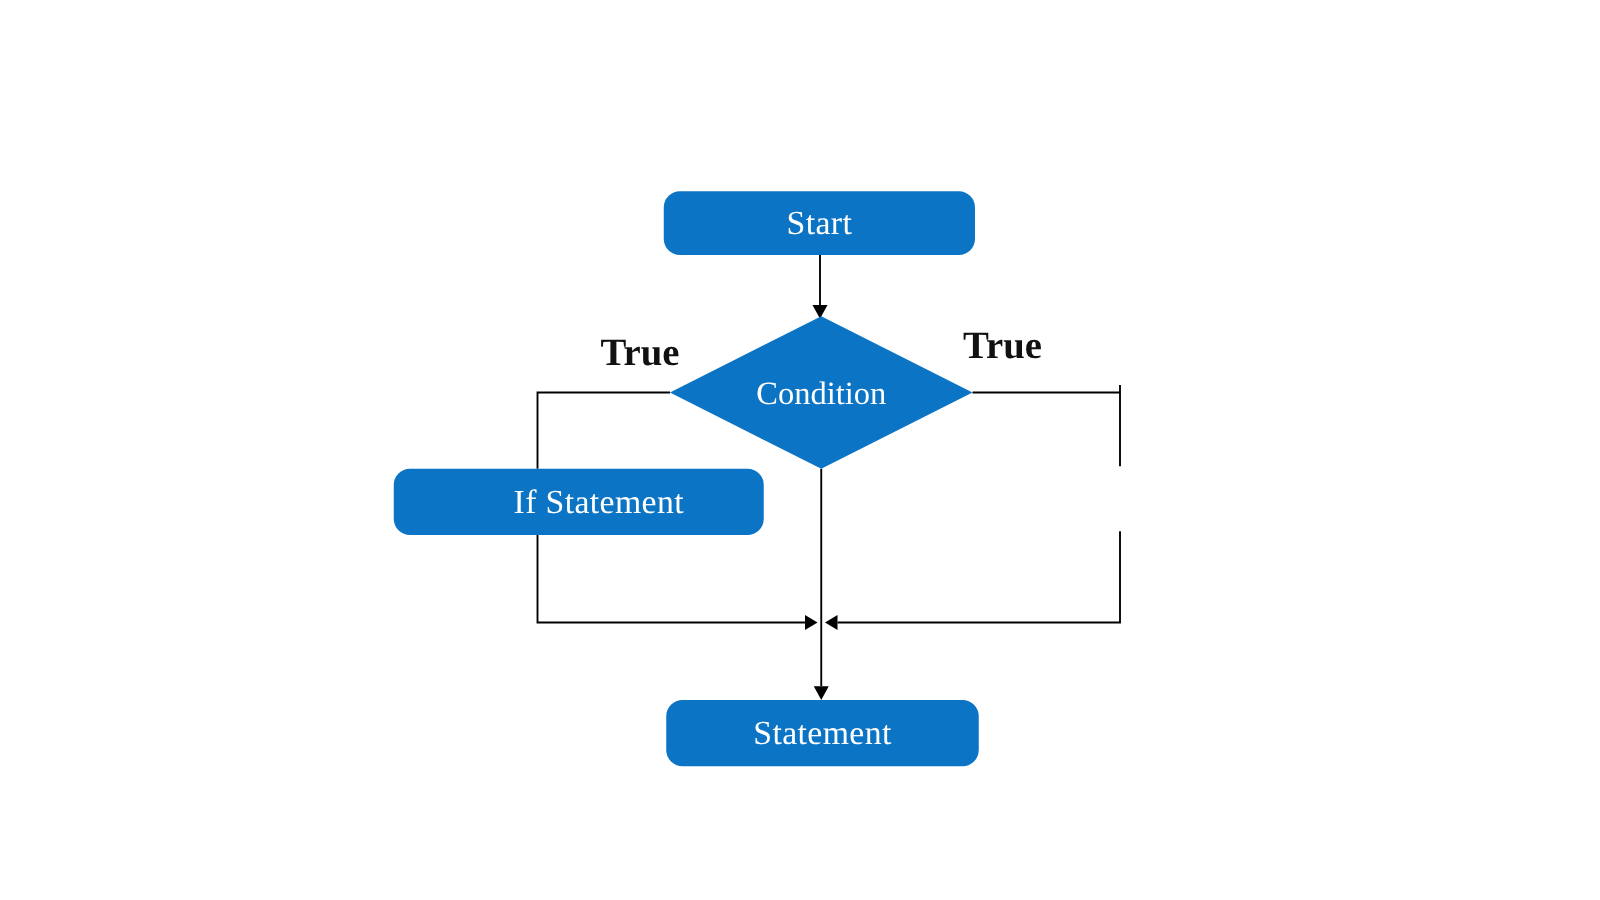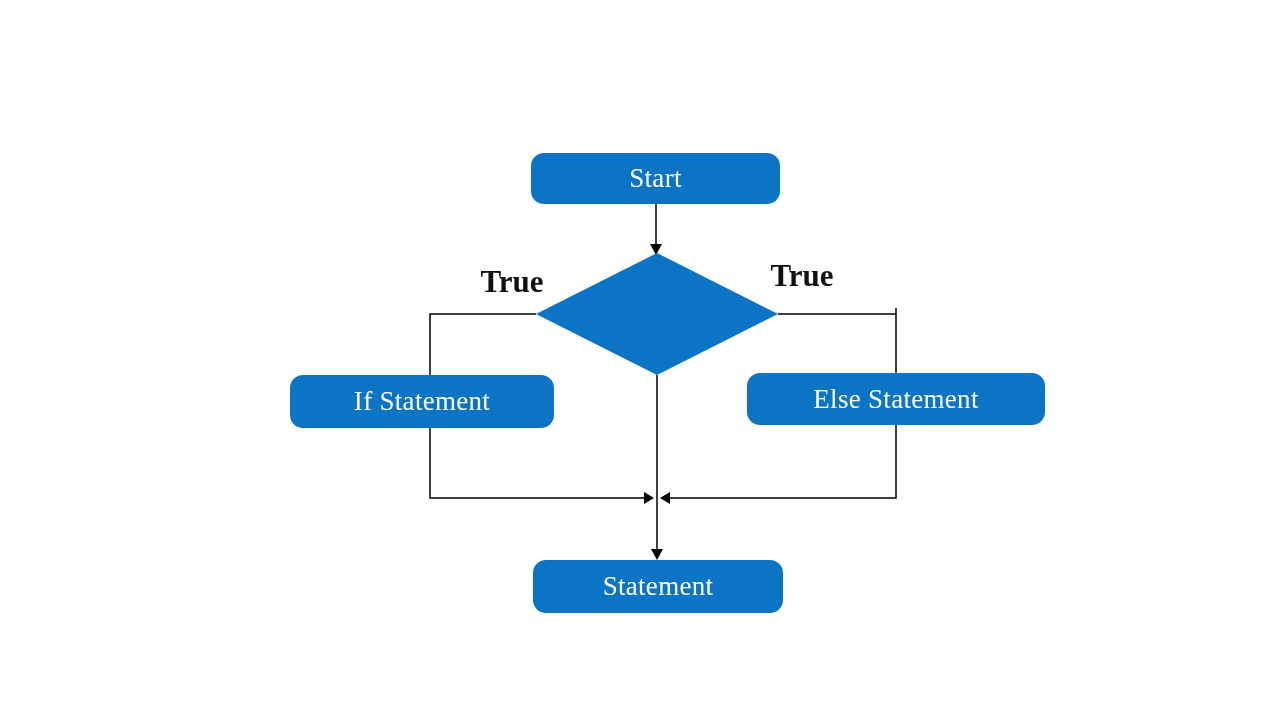--- a/index.html
+++ b/index.html
@@ -35,21 +35,21 @@
     background: var(--node-fill, #0b74c4);
     color: var(--node-text, #ffffff);
     border-radius: 13px;
     display: flex;
     align-items: center;
     justify-content: center;
     font-size: 27px;
     letter-spacing: 0.3px;
   }
   .node-start     { left: 531px; top: 128px; width: 249px; height: 51px; }
-  .node-if        { left: 290px; top: 350px; width: 264px; height: 53px; }
+  .node-if        { left: 315px; top: 350px; width: 264px; height: 53px; padding-left: 32px; }
   .node-else      { left: 747px; top: 348px; width: 298px; height: 52px; }
   .node-statement { left: 533px; top: 535px; width: 250px; height: 53px; text-align: right; }
   .diamond-label {
     position: absolute;
     left: 557px; top: 274px;
     width: 200px; height: 32px;
     display: flex;
     align-items: center;
     justify-content: center;
     color: var(--node-text, #ffffff);
@@ -89,21 +89,21 @@
     <polygon class="arrowhead" points="660,473 670,467 670,479"></polygon>
 
     <path class="wire" d="M657,350 V524"></path>
     <polygon class="arrowhead" points="657,535 651,524 663,524"></polygon>
 
     <polygon class="diamond-shape" points="657,228 778,289 657,350 536,289"></polygon>
   </svg>
 
   <div class="node node-start">Start</div>
 
+  <div class="diamond-label">Condition</div>
 
   <div class="branch-label branch-true">True</div>
   <div class="branch-label branch-false">True</div>
 
   <div class="node node-if">If Statement</div>
-  <div class="node node-else">Else Statement</div>
   <div class="node node-statement">Statement</div>
 
 </div>
 
 </body></html>

